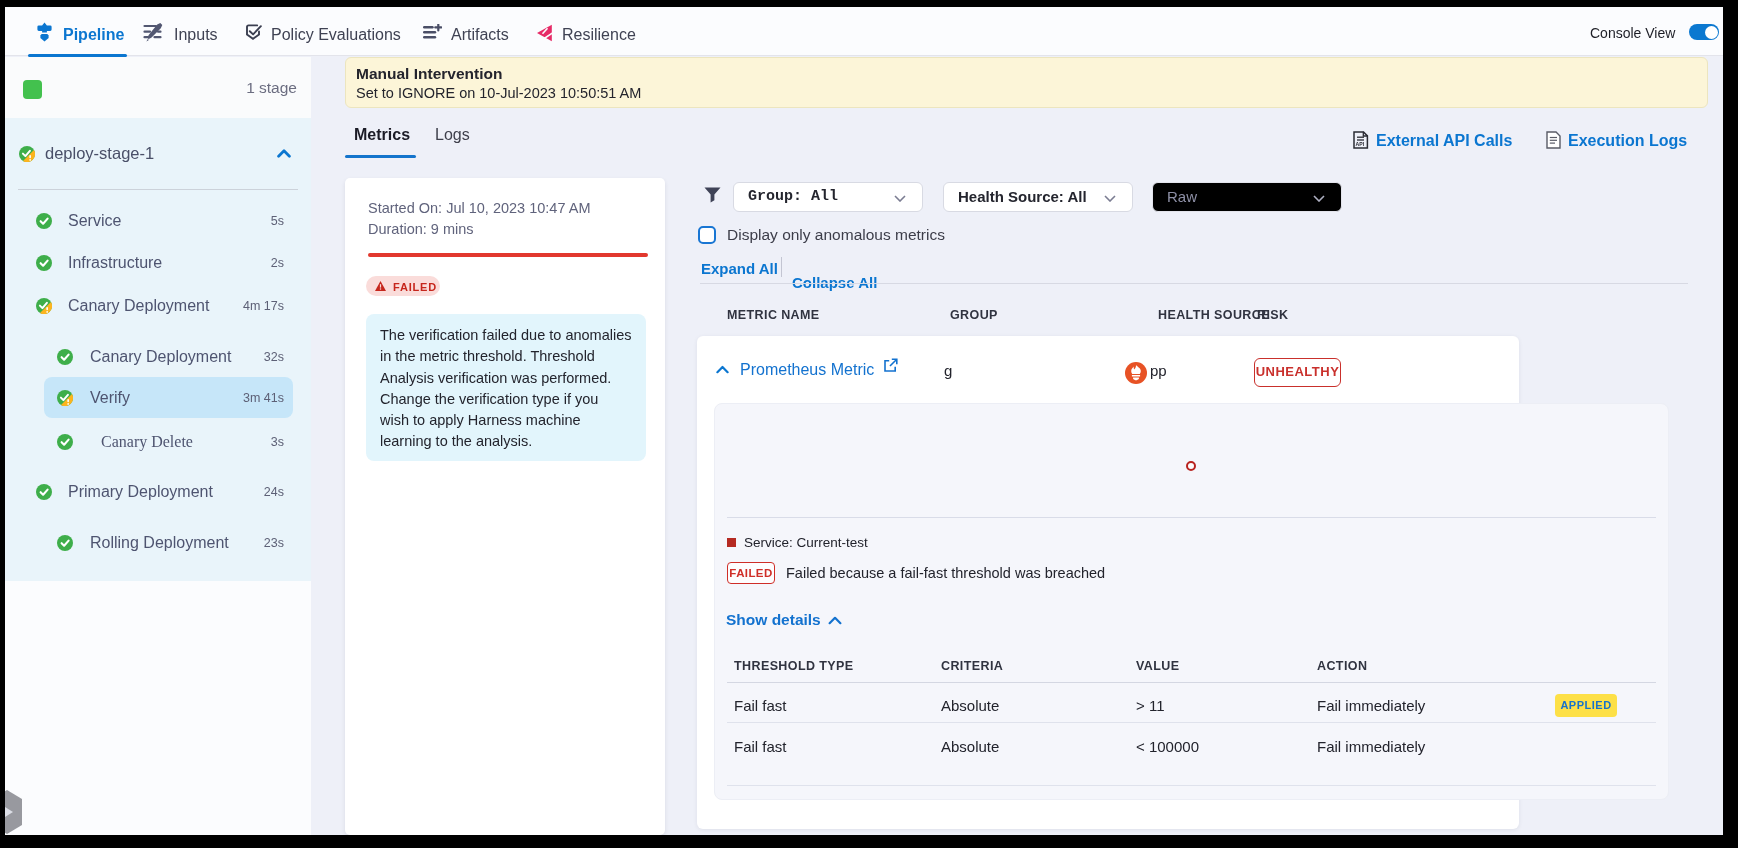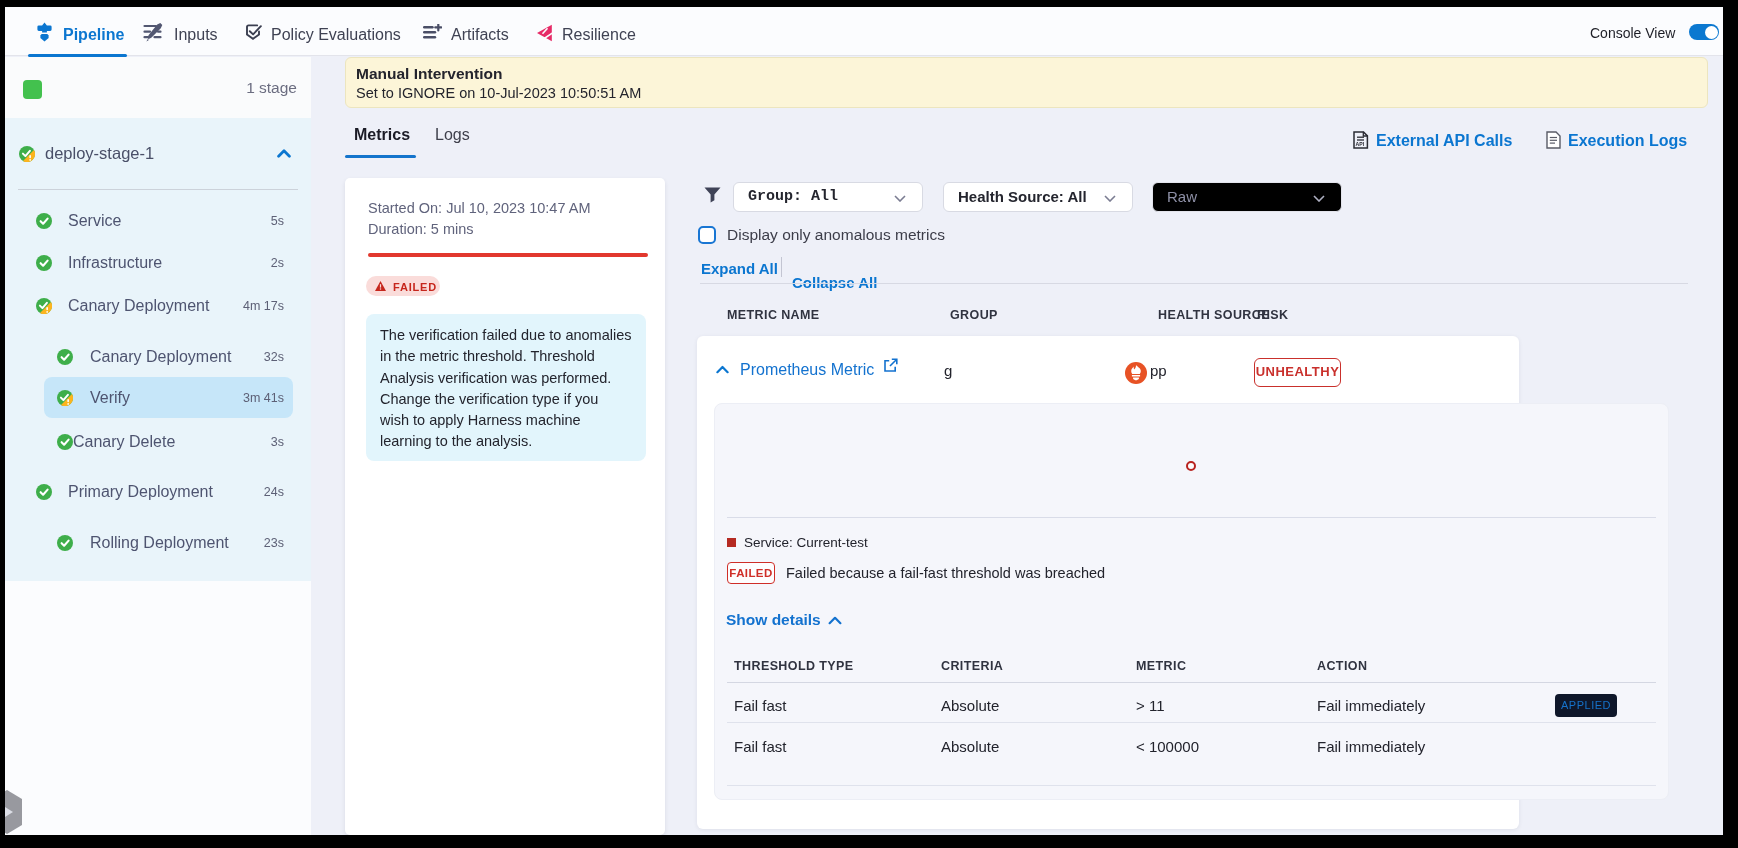--- a/index.html
+++ b/index.html
@@ -109,21 +109,21 @@
   <div class="dur" style="top:232px;">32s</div>
   <div class="abs" style="left:39px;top:259px;width:249px;height:41px;background:#c6e6f9;border-radius:8px;"></div>
   <svg class="ic abs" style="left:52px;top:272px;" width="16" height="16" viewBox="0 0 16 16">
         <use href="#wkc"></use>
       </svg>
   <div class="snm" style="left:85px;top:271px;">Verify</div>
   <div class="dur" style="top:273px;">3m 41s</div>
   <svg class="ic abs" style="left:52px;top:316px;" width="16" height="16" viewBox="0 0 16 16">
         <use href="#okc"></use>
       </svg>
-  <div class="snm" style="left:68px;top:315px;">Canary Delete</div>
+  <div class="snm" style="left:96px;top:315px;font-family:Liberation Serif, serif;">Canary Delete</div>
   <div class="dur" style="top:317px;">3s</div>
   <svg class="ic abs" style="left:31px;top:366px;" width="16" height="16" viewBox="0 0 16 16">
         <use href="#okc"></use>
       </svg>
   <div class="snm" style="left:63px;top:365px;">Primary Deployment</div>
   <div class="dur" style="top:367px;">24s</div>
   <svg class="ic abs" style="left:52px;top:417px;" width="16" height="16" viewBox="0 0 16 16">
         <use href="#okc"></use>
       </svg>
   <div class="snm" style="left:85px;top:416px;">Rolling Deployment</div>
@@ -175,21 +175,21 @@
   <svg class="ic abs" style="left:1541px;top:124px;" width="15" height="18" viewBox="0 0 15 18">
     <path fill="#fff" stroke="#595b66" stroke-width="1.4" d="M1 1 L10 1 L14 5 L14 17 L1 17 Z"></path>
     <line x1="3.8" y1="6.5" x2="11" y2="6.5" stroke="#595b66" stroke-width="1.2"></line>
     <line x1="3.8" y1="9.3" x2="11" y2="9.3" stroke="#595b66" stroke-width="1.2"></line>
     <line x1="3.8" y1="12.1" x2="9" y2="12.1" stroke="#595b66" stroke-width="1.2"></line>
   </svg>
   <div class="abs" style="left:1563px;top:125px;font-size:16px;font-weight:700;color:#0b76d0;">Execution Logs</div>
 </div>
 <div class="abs" id="leftcard" style="left:340px;top:171px;width:320px;height:657px;background:#fff;border-radius:5px;box-shadow:0 2px 4px rgba(40,41,61,.10);">
   <div class="abs" style="left:23px;top:22px;font-size:14.5px;color:#60637c;">Started On: Jul 10, 2023 10:47 AM</div>
-  <div class="abs" style="left:23px;top:43px;font-size:14.5px;color:#60637c;">Duration: 5 mins</div>
+  <div class="abs" style="left:23px;top:43px;font-size:14.5px;color:#60637c;">Duration: 9 mins</div>
   <div class="abs" style="left:23px;top:75px;width:280px;height:4px;background:#e2382e;border-radius:2px;"></div>
   <div class="abs" style="left:21px;top:98px;width:74px;height:20px;background:#fadcda;border-radius:10px;">
     <svg class="ic abs" style="left:9px;top:5px;" width="11" height="10" viewBox="0 0 11 10">
       <path fill="#c6261c" d="M5.5 0 L11 10 L0 10 Z"></path>
       <rect x="4.9" y="3.2" width="1.2" height="3.4" fill="#fadcda"></rect>
       <circle cx="5.5" cy="8.1" r="0.75" fill="#fadcda"></circle>
     </svg>
     <div class="abs" style="left:27px;top:4.5px;font-size:11px;font-weight:700;letter-spacing:.8px;color:#c6261c;">FAILED</div>
   </div>
   <div class="abs" style="left:21px;top:136px;width:280px;height:147px;background:#e2f5fc;border-radius:8px;padding:11px 14px;font-size:14.5px;line-height:21.3px;color:#23242d;">The verification failed due to anomalies<br>in the metric threshold. Threshold<br>Analysis verification was performed.<br>Change the verification type if you<br>wish to apply Harness machine<br>learning to the analysis.</div>
@@ -249,28 +249,28 @@
   <div class="abs" style="left:47px;top:199px;font-size:13.5px;color:#22232c;">Service: Current-test</div>
   <div class="abs" style="left:30px;top:226px;width:48px;height:22px;border:1.5px solid #cf2e28;border-radius:4px;background:#fdfdfe;text-align:center;line-height:20px;font-size:11.5px;font-weight:700;letter-spacing:.4px;color:#cf2e28;">FAILED</div>
   <div class="abs" style="left:89px;top:229px;font-size:14.5px;color:#22232c;">Failed because a fail-fast threshold was breached</div>
   <div class="abs" style="left:29px;top:275px;font-size:15.5px;font-weight:600;color:#1372cf;">Show details</div>
   <svg class="ic abs" style="left:131px;top:280px;" width="14" height="9" viewBox="0 0 14 9">
         <path fill="none" stroke="#1372cf" stroke-width="2.2" stroke-linecap="round" stroke-linejoin="round" d="M1.6 7.2 L7 1.8 L12.4 7.2"></path>
       </svg>
 
   <div class="thead" style="left:37px;top:323px;">THRESHOLD TYPE</div>
   <div class="thead" style="left:244px;top:323px;">CRITERIA</div>
-  <div class="thead" style="left:439px;top:323px;">METRIC</div>
+  <div class="thead" style="left:439px;top:323px;">VALUE</div>
   <div class="thead" style="left:620px;top:323px;">ACTION</div>
   <div class="hline" style="left:30px;top:346px;width:929px;background:#d4d7e2;"></div>
   <div class="tcell" style="left:37px;top:361px;">Fail fast</div>
   <div class="tcell" style="left:244px;top:361px;">Absolute</div>
   <div class="tcell" style="left:439px;top:361px;">&gt; 11</div>
   <div class="tcell" style="left:620px;top:361px;">Fail immediately</div>
-  <div class="abs" style="left:858px;top:358px;width:62px;height:23px;background:#0f172a;border-radius:4px;text-align:center;line-height:23px;font-size:11px;font-weight:400;letter-spacing:.5px;color:#1672ca;">APPLIED</div>
+  <div class="abs" style="left:858px;top:358px;width:62px;height:23px;background:#fde047;border-radius:4px;text-align:center;line-height:23px;font-size:11px;font-weight:700;letter-spacing:.5px;color:#1672ca;">APPLIED</div>
   <div class="hline" style="left:30px;top:386px;width:929px;background:#dfe2ec;"></div>
   <div class="tcell" style="left:37px;top:402px;">Fail fast</div>
   <div class="tcell" style="left:244px;top:402px;">Absolute</div>
   <div class="tcell" style="left:439px;top:402px;">&lt; 100000</div>
   <div class="tcell" style="left:620px;top:402px;">Fail immediately</div>
   <div class="hline" style="left:30px;top:449px;width:929px;background:#dfe2ec;"></div>
 </div>
 </div>
 
 </body></html>

